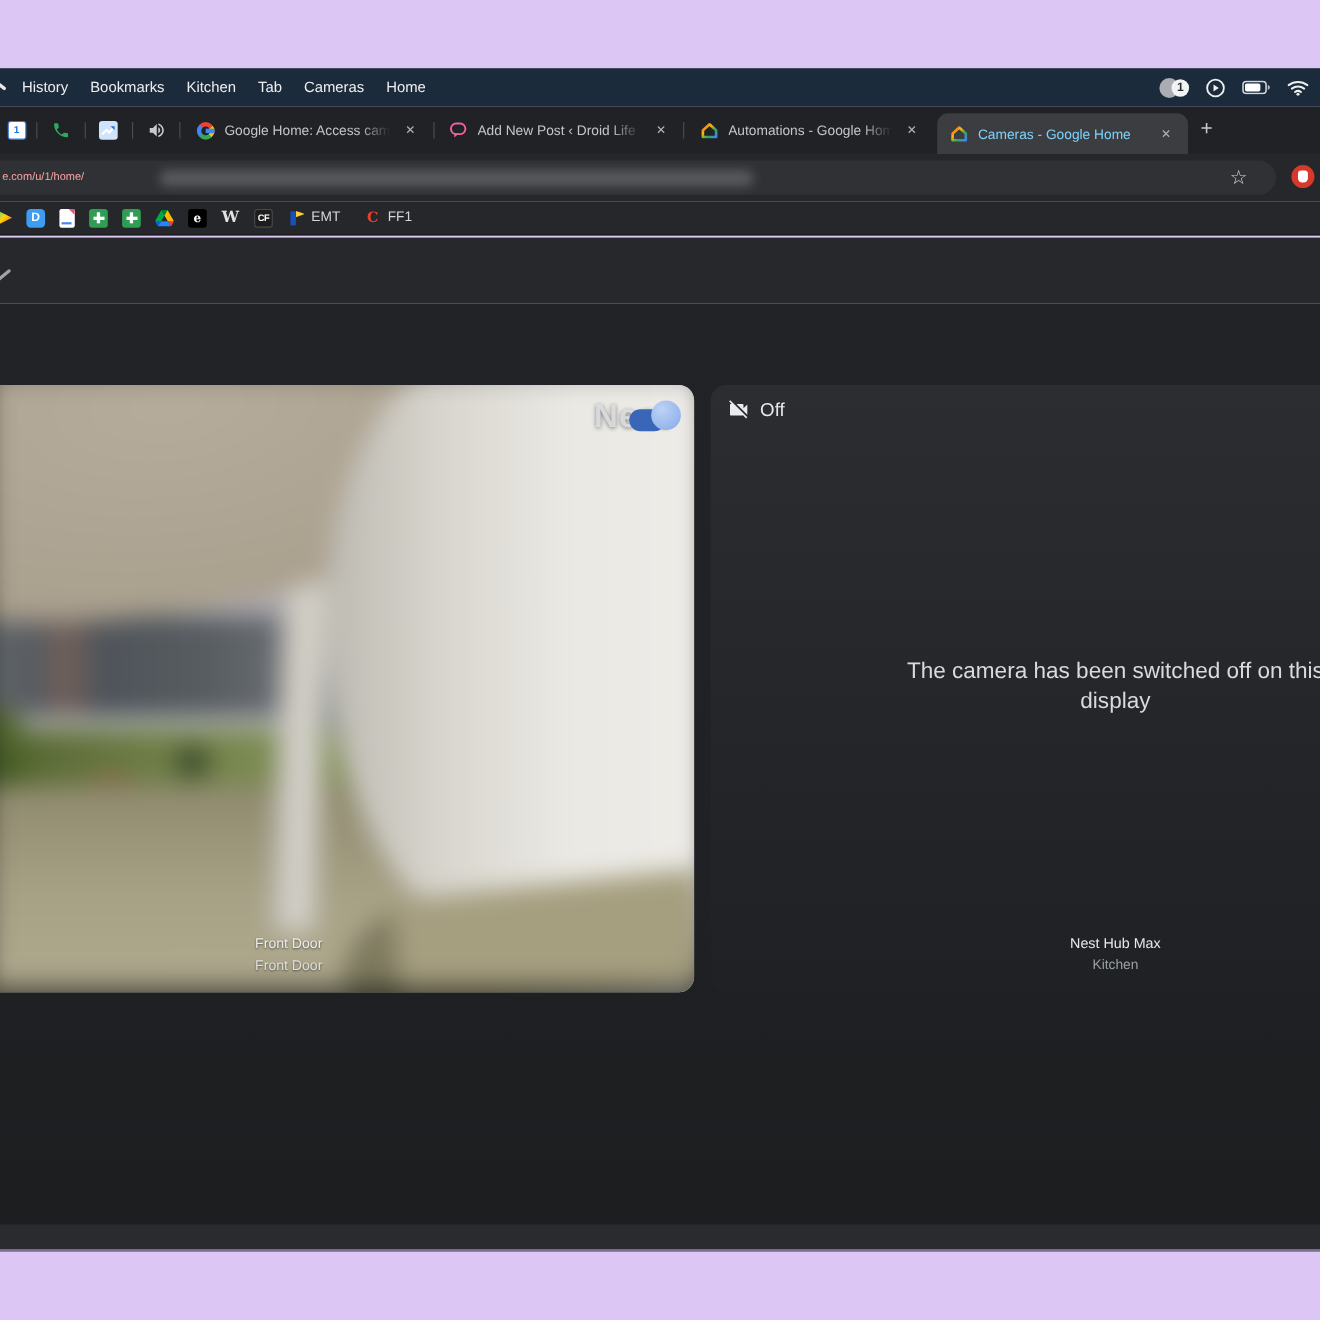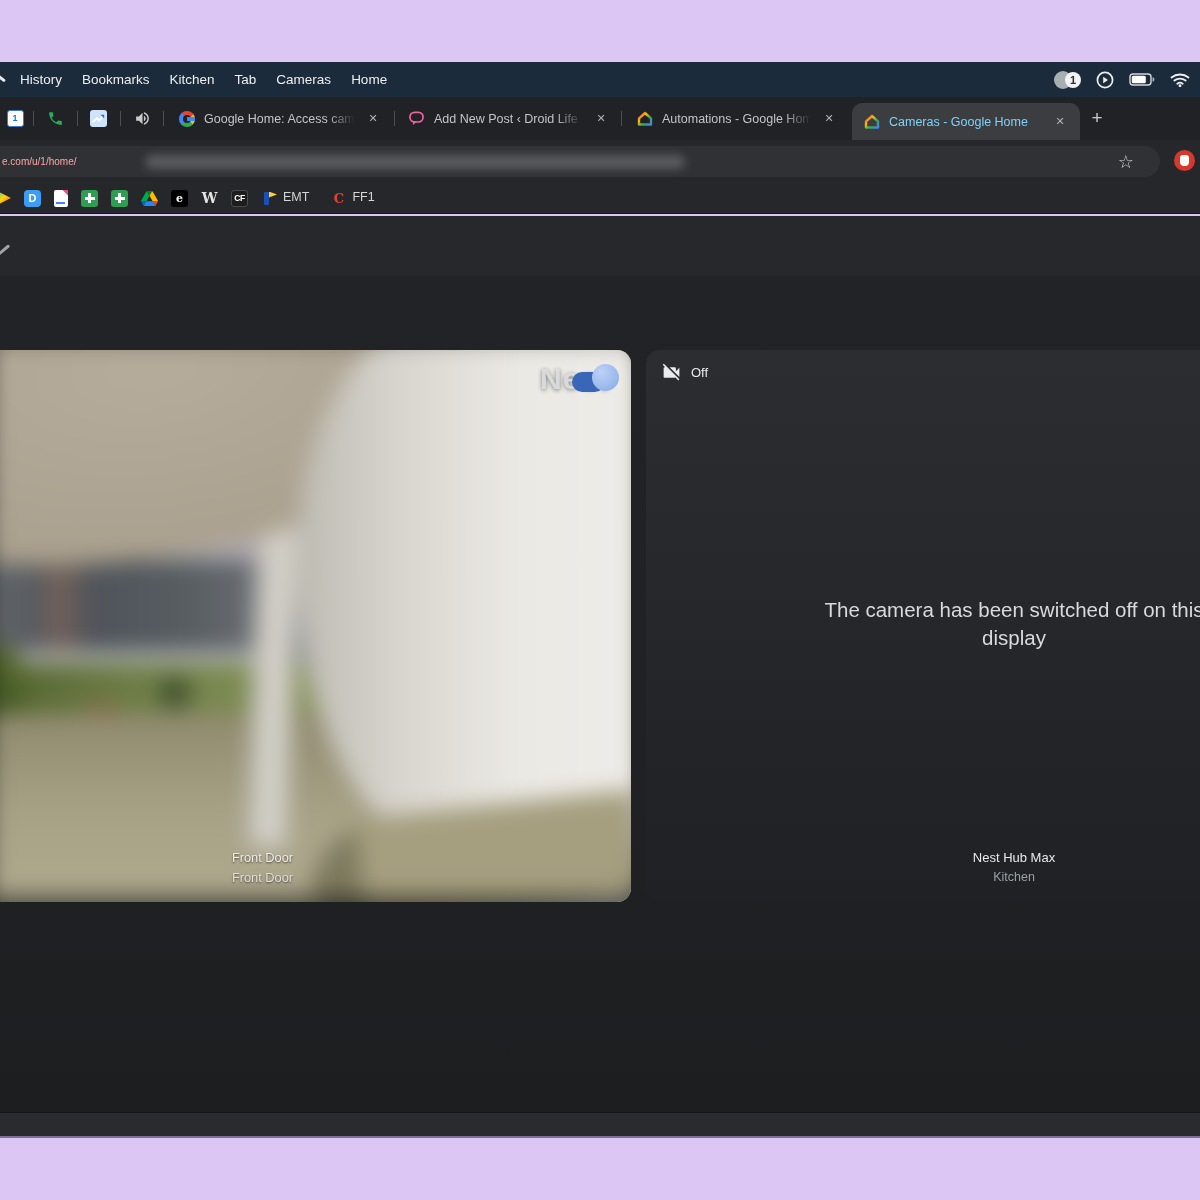--- a/index.html
+++ b/index.html
@@ -92,21 +92,21 @@
 .floor2{left:378px;top:472px;width:280px;height:110px;background:#a59e7f;transform:rotate(-6deg)}
 .vignette{position:absolute;inset:0;border-radius:0 14px 14px 0;box-shadow:inset 0 -16px 22px -10px rgba(0,0,0,.55),inset 0 8px 22px -14px rgba(0,0,0,.3)}
 .nest-mark{position:absolute;top:12px;right:22px;font-size:30px;font-weight:600;letter-spacing:1px;color:rgba(222,224,227,.88);text-shadow:0 1px 4px rgba(40,40,42,.55)}
 .nest-pill{position:absolute;top:22px;right:26px;width:33px;height:20px;border-radius:10px;background:#3a66b8}
 .nest-dot{position:absolute;top:14px;right:12px;width:27px;height:27px;border-radius:50%;background:radial-gradient(circle at 35% 30%,#bdd2f6,#93b4ea 75%)}
 .fd-labels{position:absolute;left:0;top:500px;width:525px;text-align:center;color:#eceded;font-size:12.8px;text-shadow:0 1px 2px rgba(0,0,0,.6)}
 .fd-labels .room{margin-top:5px;color:#e2e4e5;opacity:.92}
 
 
 #card-display{position:absolute;left:646px;top:74px;width:736px;height:552px;border-radius:14px;background:linear-gradient(180deg,#2b2d30 0%,#26282b 40%,#222427 70%,#1f2124 100%)}
-.off-row{position:absolute;left:15px;top:12px;display:flex;align-items:center;gap:9px;color:#e8eaed;font-size:13px}
+.off-row{position:absolute;left:15px;top:12px;display:flex;align-items:center;gap:9px;color:#e8eaed;font-size:17px}
 .msg{position:absolute;left:0;top:246px;width:100%;text-align:center;color:#d8dadd;font-size:20.5px;line-height:28px}
 .dev-labels{position:absolute;left:0;top:500px;width:100%;text-align:center;color:#e7e9eb;font-size:13px}
 .dev-labels .room{margin-top:5px;color:#9aa0a6;font-size:12.5px}
 
 
 #bottomstrip{position:absolute;left:0;top:1112px;width:1200px;height:24px;background:#2a2b2e;border-top:1px solid #151617}
 #purpleline{position:absolute;left:0;top:1136px;width:1200px;height:2px;background:#7e6f95}
 </style>
 </head>
 <body>

